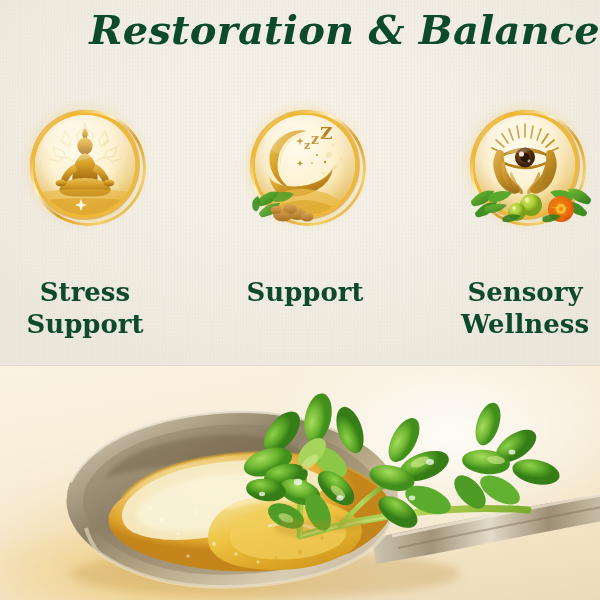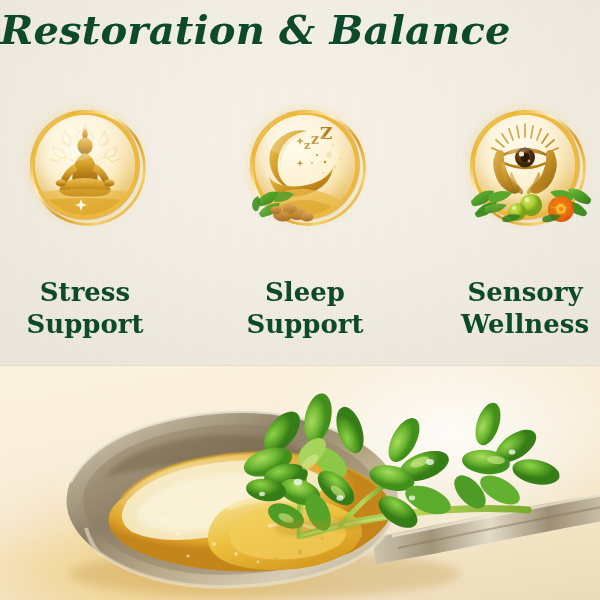--- a/index.html
+++ b/index.html
@@ -33,21 +33,21 @@
     background-image:
       repeating-linear-gradient(90deg, rgba(215,205,185,.10) 0 1px, rgba(0,0,0,0) 1px 3px),
       repeating-linear-gradient(0deg,  rgba(215,205,185,.07) 0 1px, rgba(0,0,0,0) 1px 4px);
     pointer-events: none;
   }
 
   .title {
     position: absolute;
     left: 0; top: 6px;
     width: 600px;
-    text-align: left;
+    text-align: right;
     font-family: "DejaVu Serif", "Liberation Serif", serif;
     font-weight: bold;
     font-style: italic;
     font-size: 40px;
     letter-spacing: .2px;
     color: #0d4a2b;
     text-shadow: 0 1px 0 rgba(255,255,255,.55);
   }
 
   
@@ -320,21 +320,20 @@
               <ellipse cx="58" cy="52" rx="6.5" ry="4.5"></ellipse>
               <ellipse cx="27" cy="45" rx="5.5" ry="4"></ellipse>
             </g>
             <g fill="#c9913e" opacity=".7">
               <ellipse cx="36" cy="48" rx="4" ry="2.4"></ellipse>
               <ellipse cx="49" cy="47" rx="3.4" ry="2"></ellipse>
             </g>
           </svg>
         </div>
         <div class="feature-label">
-          <div>Sleep</div>
           <div>Support</div>
         </div>
       </div>
 
       <div class="feature f2">
         <div class="badge">
           <div class="glowshadow"></div>
           <div class="disc"></div>
           <div class="disc-rim"></div>
           <svg class="disc-svg" width="100" height="100" viewBox="0 0 100 100">

